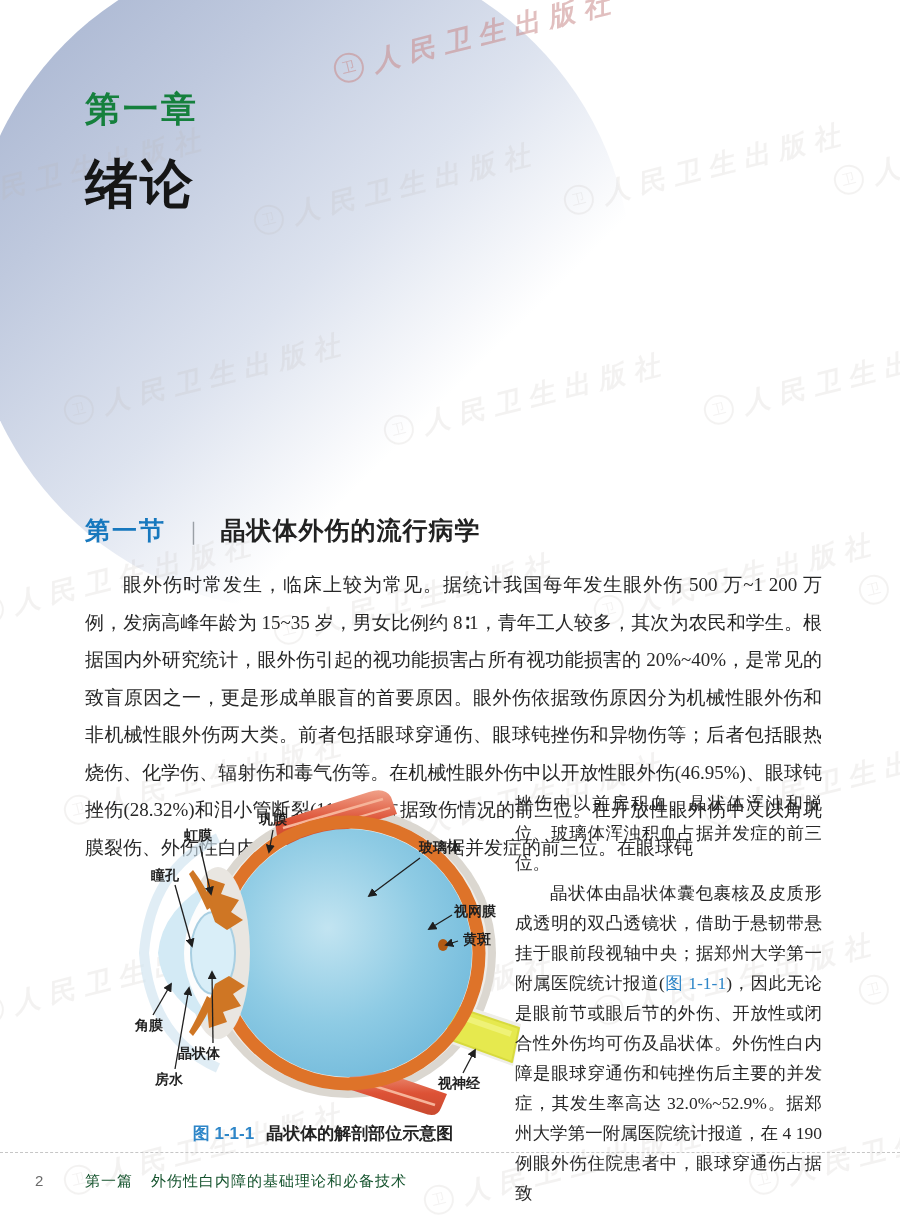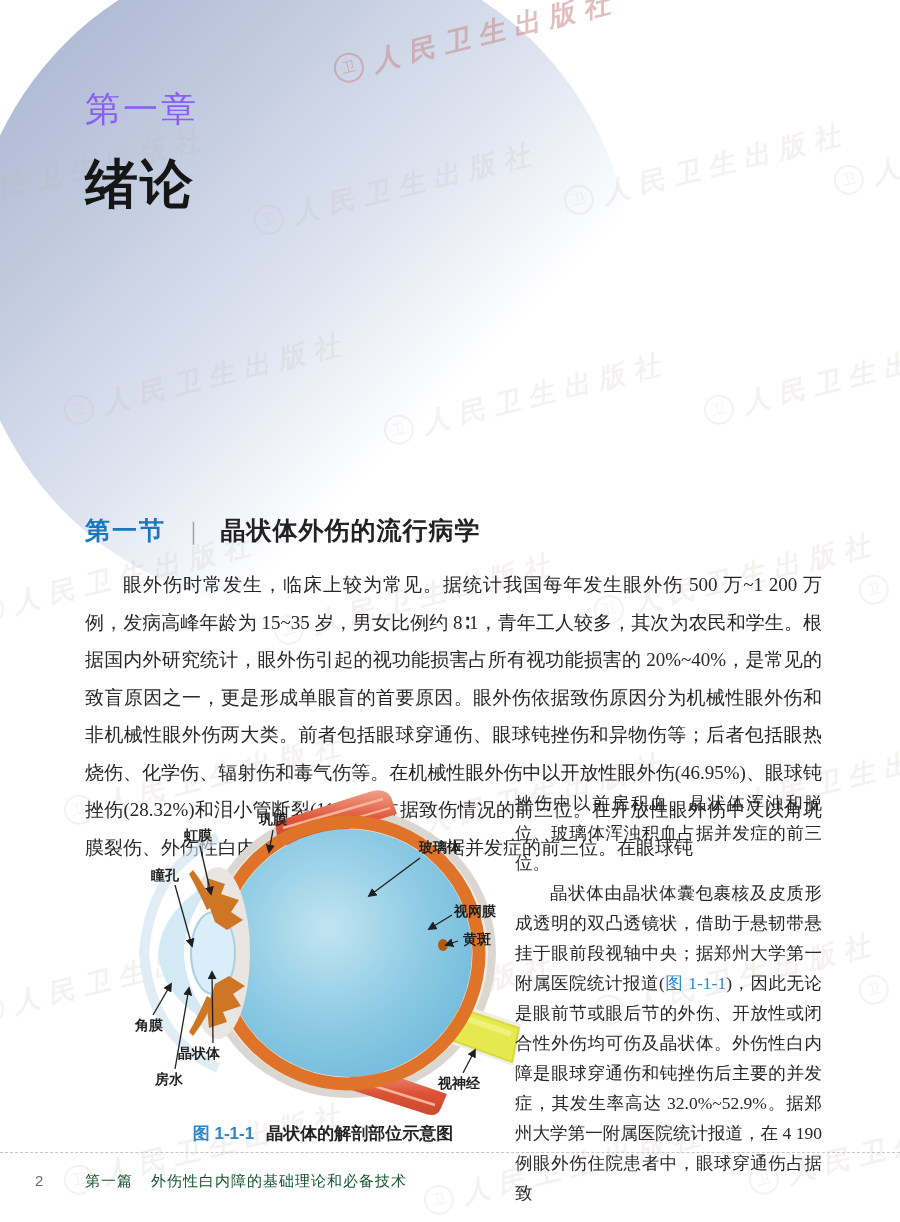--- a/index.html
+++ b/index.html
@@ -27,21 +27,21 @@
     width:30px; height:30px; border:2px solid currentColor; border-radius:50%;
     display:flex; align-items:center; justify-content:center;
     font-family:"Liberation Sans", sans-serif; font-size:14px; flex:0 0 auto;
   }
   .wm-text {
     font-family:"Liberation Serif", serif; font-size:27px; font-weight:bold;
     letter-spacing:9px; font-style:italic;
   }
   
   .chapter { position:absolute; left:85px; top:86px; z-index:3; font-family:"Liberation Sans", sans-serif; }
-  .chapter-number { font-size:35px; font-weight:normal; color:#8b5cf6; letter-spacing:3px; }
+  .chapter-number { font-size:35px; font-weight:bold; color:#15803d; letter-spacing:3px; }
   .chapter-title  { font-size:53px; font-weight:bold; color:#161616; margin-top:16px; letter-spacing:2px; }
   
   .intro {
     position:absolute; left:85px; top:334px; width:737px; z-index:3;
     font-size:19px; line-height:37.5px; text-align:justify; text-indent:2em;
   }
   
   .section-heading {
     position:absolute; left:85px; top:514px; z-index:3;
     font-family:"Liberation Sans", sans-serif; font-size:25px; font-weight:bold;

